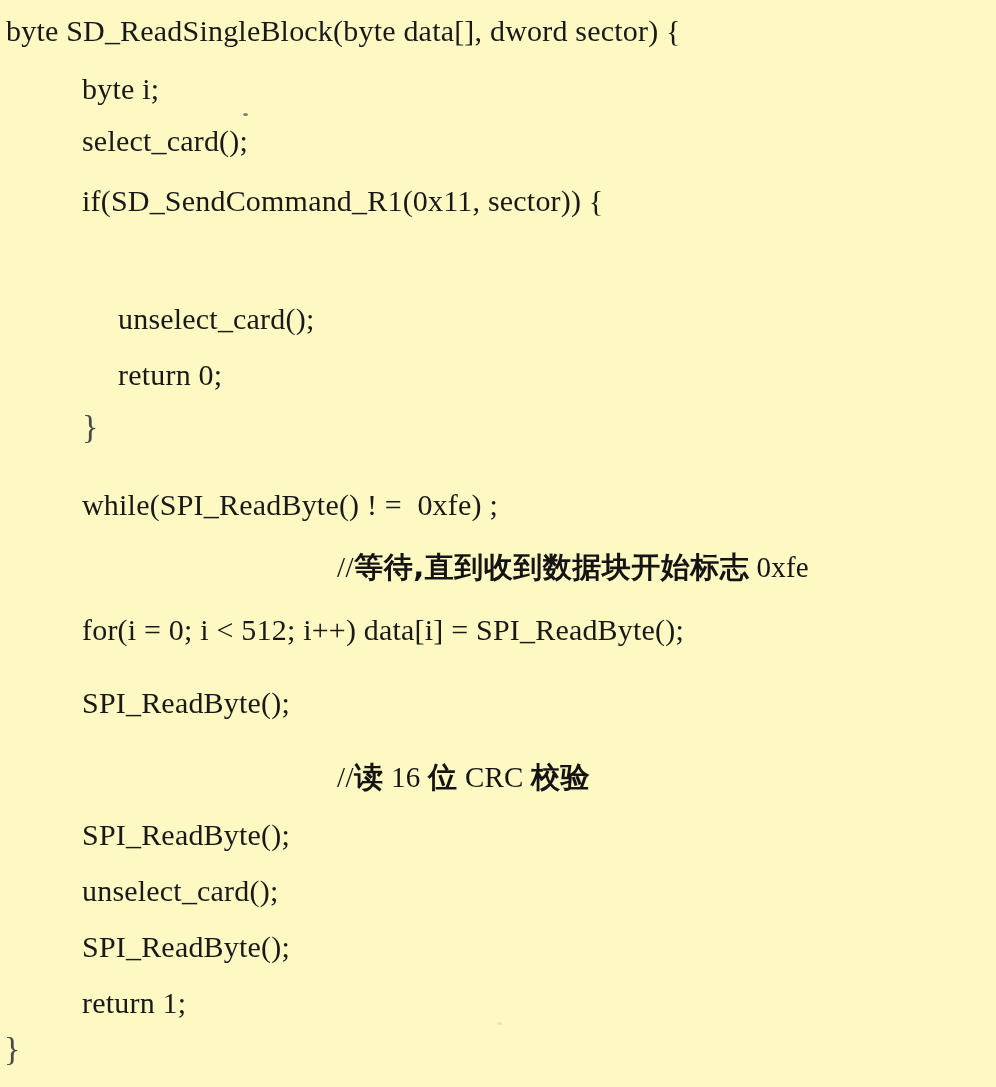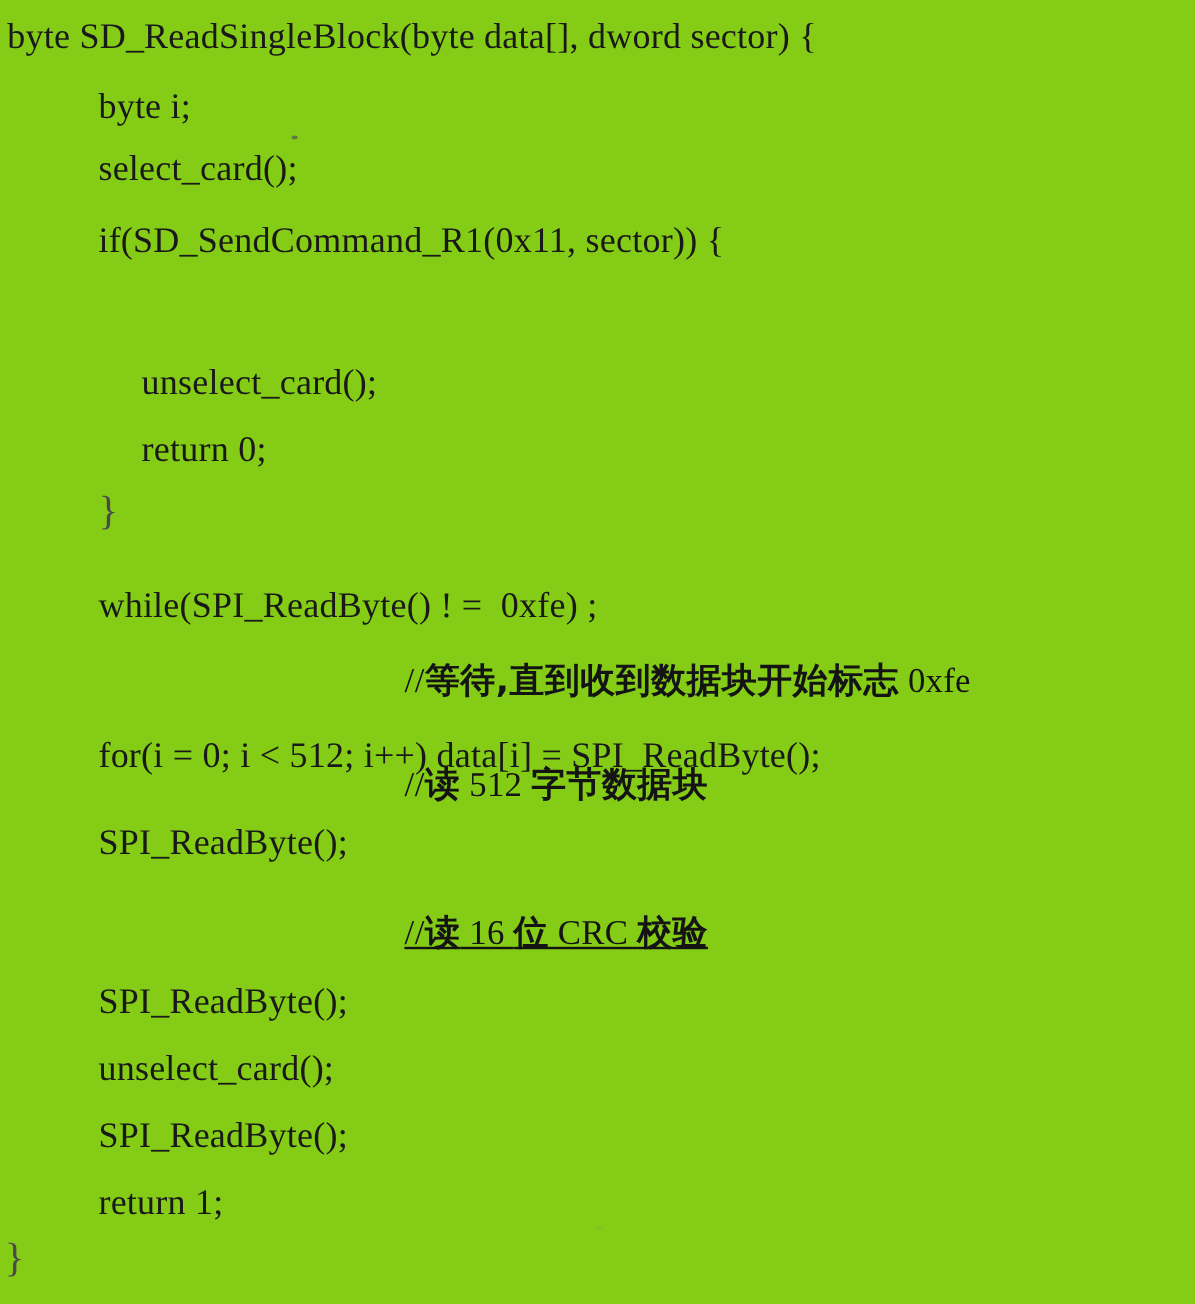--- a/index.html
+++ b/index.html
@@ -15,21 +15,21 @@
     overflow: hidden;
     font-family: "Liberation Serif", "DejaVu Serif", serif;
     color: #1a1a1a;
     -webkit-font-smoothing: antialiased;
   }
 
   
   #page {
     position: absolute;
     inset: 0;
-    background: #84cc16;
+    background: #fef9c3;
   }
 
   
   .code-line {
     position: absolute;
     white-space: pre;
     font-family: "Liberation Serif", "DejaVu Serif", serif;
     font-size: 30px;
     line-height: 34px;
     color: #191919;
@@ -102,25 +102,24 @@
   <div class="code-line" style="left:118px; top:358px;">return 0;</div>
 
   <div class="brace" style="left:82px; top:410px;">}</div>
 
   <div class="code-line" style="left:82px; top:488px;">while(SPI_ReadByte() ! =  0xfe) ;</div>
 
   <div class="comment-line" style="left:337px; top:550px;"><span class="slashes">//</span><span>等待,直到收到数据块开始标志</span><span class="lat"> 0xfe</span></div>
 
   <div class="code-line" style="left:82px; top:578px;margin-top:35px;">for(i = 0; i &lt; 512; i++) data[i] = SPI_ReadByte();</div>
 
-  <div class="comment-line" style="left:337px; top:636px;"><span class="slashes">//</span><span>读</span><span class="lat"> 512 </span><span>字节数据块</span></div>
 
   <div class="code-line" style="left:82px; top:686px;">SPI_ReadByte();</div>
 
-  <div class="comment-line" style="left:337px; top:760px;text-decoration:underline;"><span class="slashes">//</span><span>读</span><span class="lat"> 16 </span><span>位</span><span class="lat"> CRC </span><span>校验</span></div>
+  <div class="comment-line" style="left:337px; top:760px;"><span class="slashes">//</span><span>读</span><span class="lat"> 16 </span><span>位</span><span class="lat"> CRC </span><span>校验</span></div>
 
   <div class="code-line" style="left:82px; top:818px;">SPI_ReadByte();</div>
   <div class="code-line" style="left:82px; top:874px;">unselect_card();</div>
   <div class="code-line" style="left:82px; top:930px;">SPI_ReadByte();</div>
   <div class="code-line" style="left:82px; top:986px;">return 1;</div>
 
   <div class="brace" style="left:4px; top:1032px;">}</div>
 
   <div class="speck" style="left:243px; top:113px;"></div>
   <div class="speck faint" style="left:497px; top:1022px;"></div>

